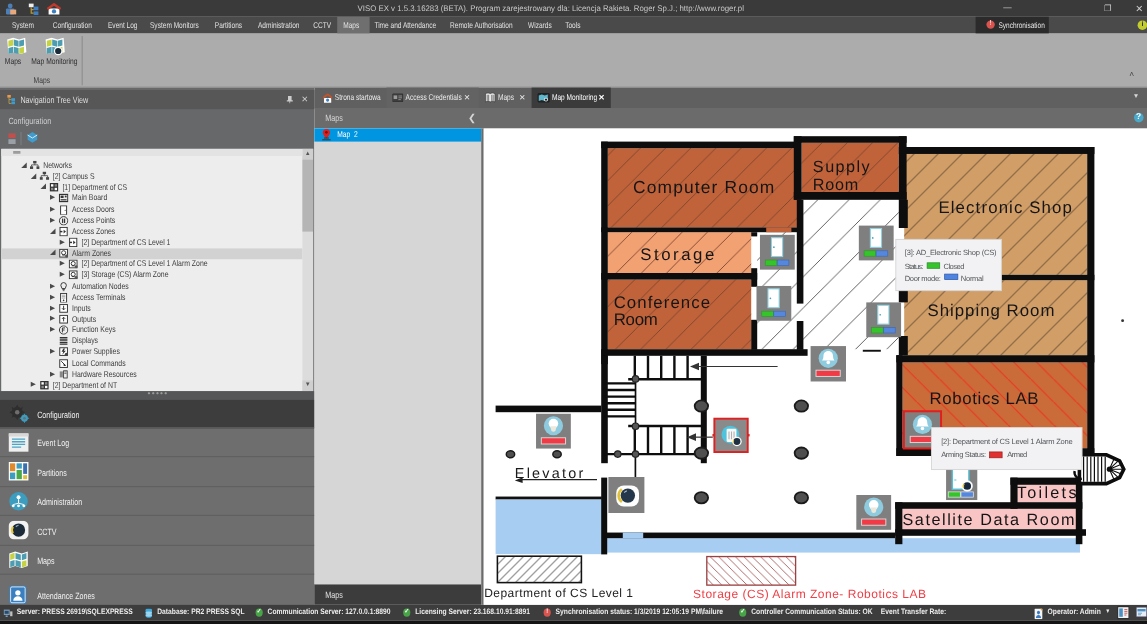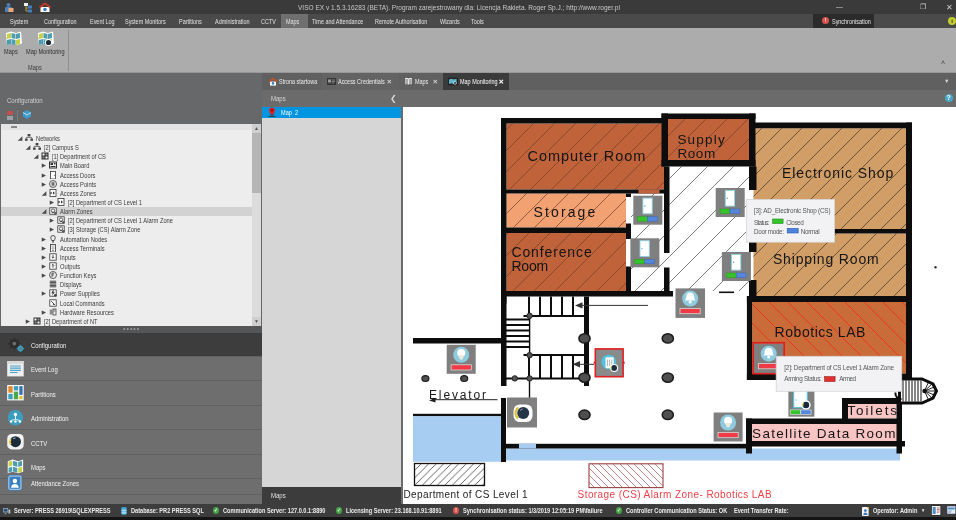--- a/index.html
+++ b/index.html
@@ -119,20 +119,33 @@
         </svg><span class="tl" style="margin-left:15px">Maps</span><span style="position:absolute;right:5px;top:0;font-size:6.5px">✕</span></div>
  <div class="tab" style="left:181px;width:66px;background:#3b3b3b;color:#fff"><svg style="position:absolute;left:5px;top:4px" width="10" height="9" viewBox="0 0 10 9">
           <rect x="0" y="1" width="10" height="7" rx="1" fill="#2a2a2a" stroke="#111" stroke-width=".5"></rect>
           <path d="M1 2.5l2.5-.8 2.5.8 2.5-.8v4.6l-2.5.8-2.5-.8-2.5.8z" fill="#5fb7cc"></path>
           <circle cx="7" cy="6" r="1.6" fill="#fff"></circle>
           <circle cx="7" cy="6" r="1" fill="#16222e"></circle>
         </svg><span class="tl" style="margin-left:17px">Map Monitoring</span><span style="position:absolute;right:5px;top:0;font-weight:bold;font-size:6.5px">✕</span></div>
 </div>
 <div class="abs" style="left:944px;top:78px;font-size:5.5px;color:#d8d8d8">▼</div>
 <div class="abs" id="lpanel"></div>
+<div class="abs" id="lphead">
+      <svg style="position:absolute;left:6px;top:4px" width="9" height="8" viewBox="0 0 9 8">
+        <rect x="0" y="0" width="3" height="2.4" fill="#e89a4f"></rect>
+        <rect x="3.5" y="2.8" width="3" height="2.4" fill="#3e9ccc"></rect>
+        <rect x="3.5" y="5.6" width="3" height="2.4" fill="#3e9ccc"></rect>
+        <path d="M1.5 2.4v4.8h2M1.5 4h2" stroke="#caa84e" stroke-width=".6" fill="none"></path>
+      </svg>
+      <span style="position:absolute;left:17px;top:4px;transform:scaleX(.8);transform-origin:0 0;display:inline-block;white-space:nowrap">Navigation Tree View</span>
+      <svg style="position:absolute;right:17px;top:4px" width="7" height="8" viewBox="0 0 7 8">
+        <path d="M2 1h3v3.5H2z M1 4.5h5v1H1z M3.2 5.5h.6V7h-.6z" fill="#cccccc"></path>
+      </svg>
+      <span style="position:absolute;right:5px;top:3.5px;font-size:7px;color:#ccc">✕</span>
+    </div>
 <div id="lpconf">Configuration</div>
 <div class="abs" id="lptools">
       <svg style="position:absolute;left:6px;top:3px" width="8" height="9" viewBox="0 0 8 9">
         <rect x="1" y="0" width="6" height="4" fill="#c0504d"></rect>
         <rect x="1" y="5" width="6" height="4" fill="#9aa0a6"></rect>
       </svg>
       <div style="position:absolute;left:17px;top:2px;width:1px;height:11px;background:#7a7c7e"></div>
       <svg style="position:absolute;left:22px;top:2px" width="10" height="11" viewBox="0 0 10 11">
         <path d="M5 0l4 2.5v4L5 9 1 6.5v-4z" fill="#3f9ccc"></path>
         <path d="M1 2.5L5 5l4-2.5" stroke="#dfeffa" stroke-width=".8" fill="none"></path>
@@ -400,21 +413,21 @@
           <path d="M0.5 2l4.5-1.5 5 1.5 4.5-1.5v11l-4.5 1.5-5-1.5-4.5 1.5z" fill="#fff"></path>
           <path d="M1.2 2.6 4.5 1.5v4.4L1.2 7z" fill="#c5d244"></path>
           <path d="M5.2 1.6l4 1.2v4.4l-4-1.2z" fill="#4e9cb0"></path>
           <path d="M10 2.8l3.5-1.1v4.4L10 7.2z" fill="#4e9cb0"></path>
           <path d="M1.2 8l3.3-1v4.4l-3.3 1z" fill="#4e9cb0"></path>
           <path d="M5.2 7l4 1.2v4.4l-4-1.2z" fill="#4e9cb0"></path>
           <path d="M10 8.2l3.5-1.1v4.4L10 12.6z" fill="#c5d244"></path>
         </svg>
         <span class="lbl">Maps</span>
       </div>
-      <div class="srow" style="top:138px;padding-left:26px;">
+      <div class="srow" style="top:151px;padding-left:26px;">
         <svg style="position:absolute;left:7px;top:3.5px" width="18" height="16.5" viewBox="0 0 16 15">
           <rect x="0.5" y="0" width="13" height="14" rx="1.5" fill="#3a80c0"></rect>
           <rect x="1.5" y="1" width="11" height="12" rx="1" fill="none" stroke="#fff" stroke-width=".6"></rect>
           <circle cx="7" cy="5.5" r="2" fill="#fff"></circle>
           <path d="M3.5 11.5c0-2.2 1.6-3.4 3.5-3.4s3.5 1.2 3.5 3.4z" fill="#fff"></path>
         </svg>
         <span class="lbl">Attendance Zones</span>
       </div>
     </div>
 <div class="abs" id="statusbar">

